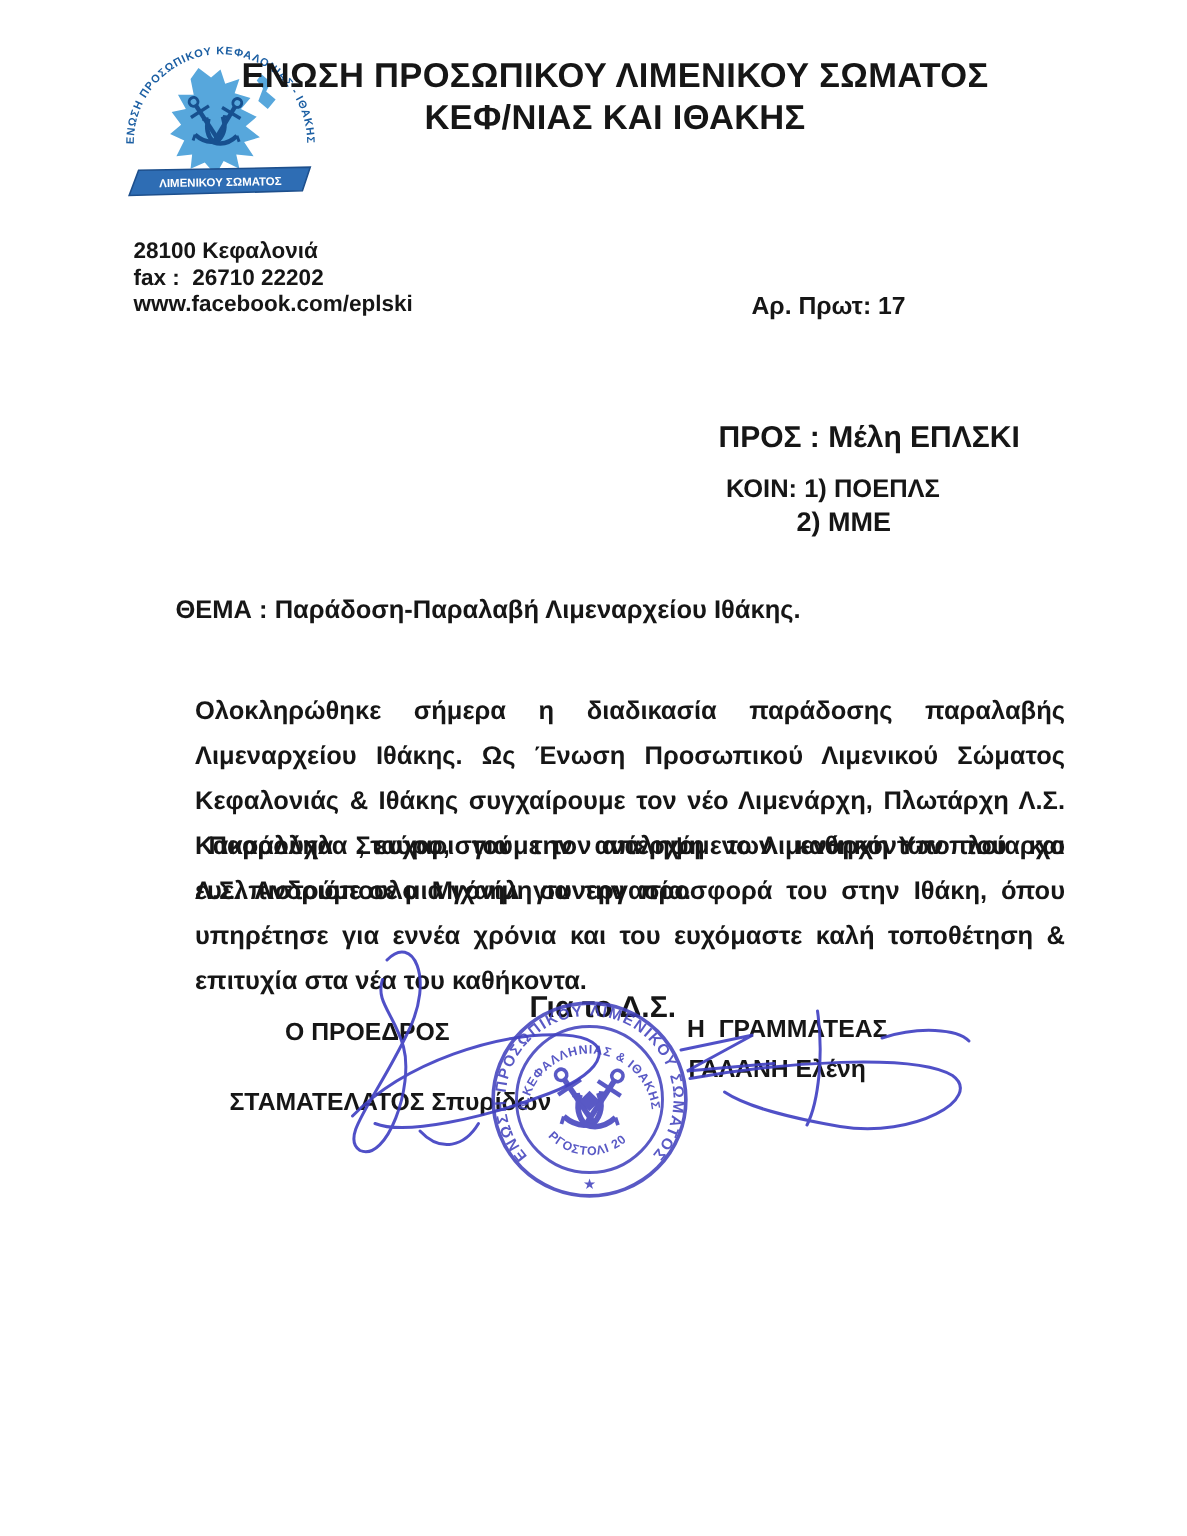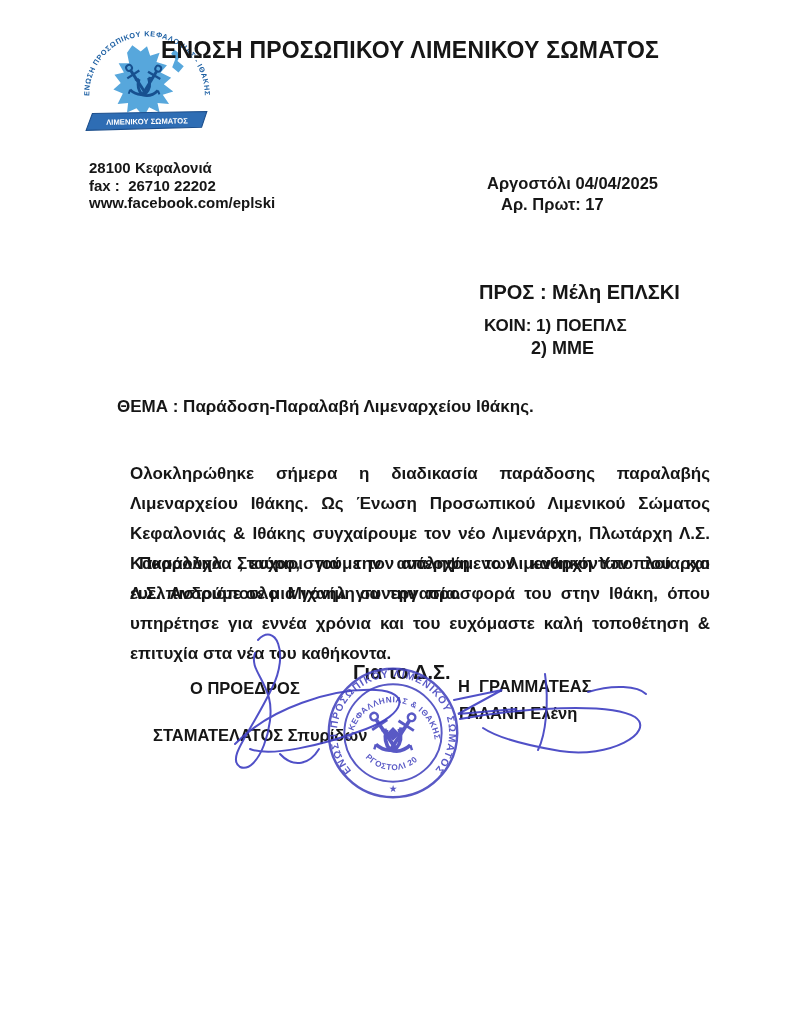--- a/index.html
+++ b/index.html
@@ -60,30 +60,30 @@
     <path fill="#57a7dc" d="M 46 16 L 54 22 L 60 17 L 63 26 L 72 23 L 69 32 L 79 35 L 73 42 L 83 47 L 76 53 L 85 60 L 75 63 L 81 72 L 70 71 L 72 80 L 62 75 L 57 84 L 50 76 L 41 80 L 42 71 L 32 72 L 37 62 L 28 58 L 35 52 L 29 44 L 38 42 L 33 33 L 43 33 L 41 23 Z"></path>
     <path fill="#57a7dc" d="M 86 20 L 92 25 L 89 31 L 95 36 L 90 42 L 84 37 L 87 29 L 83 24 Z"></path>
     <use href="#anchor" transform="translate(51,50) rotate(-33) scale(0.62)" stroke="#17508f"></use>
     <use href="#anchor" transform="translate(63,51) rotate(31) scale(0.62)" stroke="#17508f"></use>
     <path fill="#2e6db4" stroke="#1d4f8c" stroke-width="1" d="M 8 81 L 2 97 L 112 94 L 117 79 Z"></path>
     <text x="60" y="91" font-size="7.3" font-weight="bold" fill="#ffffff" text-anchor="middle" transform="rotate(-1 60 91)">ΛΙΜΕΝΙΚΟΥ ΣΩΜΑΤΟΣ</text>
   </svg>
 
   <div class="abs org-title">
     <div>ΕΝΩΣΗ ΠΡΟΣΩΠΙΚΟΥ ΛΙΜΕΝΙΚΟΥ ΣΩΜΑΤΟΣ</div>
+    <div>ΚΕΦ/ΝΙΑΣ ΚΑΙ ΙΘΑΚΗΣ</div>
   </div>
 
 
   <div class="abs contact">
     <div class="pre">28100 Κεφαλονιά</div>
     <div class="pre">fax :  26710 22202</div>
     <div>www.facebook.com/eplski</div>
   </div>
 
-  <div class="abs place-date pre">Αργοστόλι 04/04/2025</div>
   <div class="abs protocol pre">Αρ. Πρωτ: 17</div>
 
   <div class="abs to-line pre">ΠΡΟΣ : Μέλη ΕΠΛΣΚΙ</div>
   <div class="abs cc-line1 pre">ΚΟΙΝ: 1) ΠΟΕΠΛΣ</div>
   <div class="abs cc-line2 pre">2) ΜΜΕ</div>
 
   <div class="abs subject pre">ΘΕΜΑ : Παράδοση-Παραλαβή Λιμεναρχείου Ιθάκης.</div>
 
   <p class="abs para para1">Ολοκληρώθηκε σήμερα η διαδικασία παράδοσης παραλαβής Λιμεναρχείου Ιθάκης. Ως Ένωση Προσωπικού Λιμενικού Σώματος Κεφαλονιάς &amp; Ιθάκης συγχαίρουμε τον νέο Λιμενάρχη, Πλωτάρχη Λ.Σ. Κακαρούχα Σταύρο, για την ανάληψη των καθηκόντων του και ευελπιστούμε σε μια γόνιμη συνεργασία.</p>
   <p class="abs para para2">Παράλληλα , ευχαριστούμε τον απερχόμενο Λιμενάρχη Υποπλοίαρχο Λ.Σ. Ανδριόπουλο Μιχαήλ για την προσφορά του στην Ιθάκη, όπου υπηρέτησε για εννέα χρόνια και του ευχόμαστε καλή τοποθέτηση &amp; επιτυχία στα νέα του καθήκοντα.</p>

